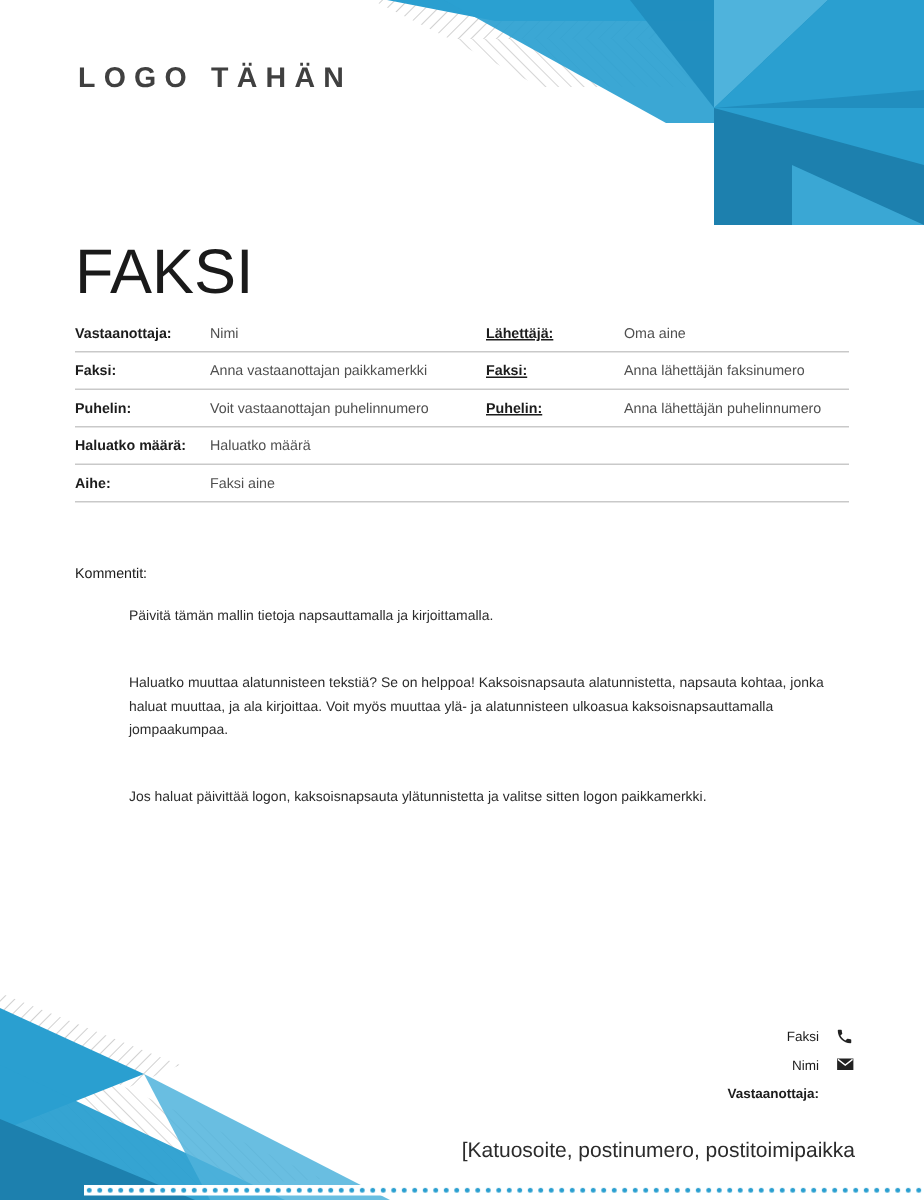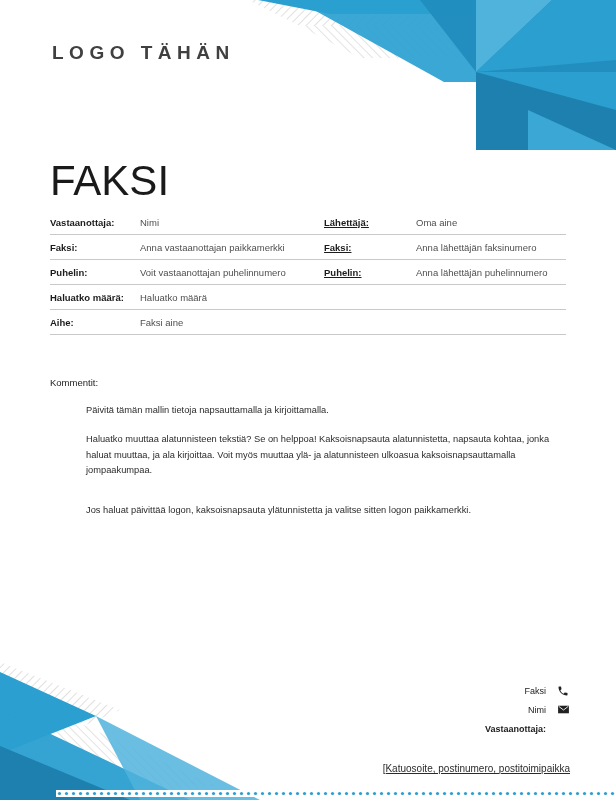--- a/index.html
+++ b/index.html
@@ -105,22 +105,22 @@
   .body-text {
     position: absolute;
     left: 50px;
     width: 474px;
     font-size: 9.3px;
     color: #2b2b2b;
     line-height: 15.5px;
     margin-left: 36px;
   }
   .p1 { top: 403px; }
-  .p2 { top: 432px; }
-  .p3 { top: 503px; }
+  .p2 { top: 448px; }
+  .p3 { top: 524px; }
 
   
   .contact {
     position: absolute;
     right: 46px;
     bottom: 62px;
     text-align: right;
     width: 260px;
   }
   .crow {
@@ -140,25 +140,24 @@
     height: 14px;
     display: inline-flex;
     align-items: center;
     justify-content: center;
     color: #222;
   }
   .address {
     position: absolute;
     right: 46px;
     bottom: 26px;
-    font-size: 10px;
+    font-size: 14px;
     color: #2b2b2b;
     text-align: right;
     white-space: nowrap;
-    text-decoration: underline;
   }
 </style>
 </head>
 <body>
 
 <div class="page">
 
   <div class="hdr-wrap">
     <svg width="616" height="150" viewBox="0 0 616 150" xmlns="http://www.w3.org/2000/svg">
       <defs>

